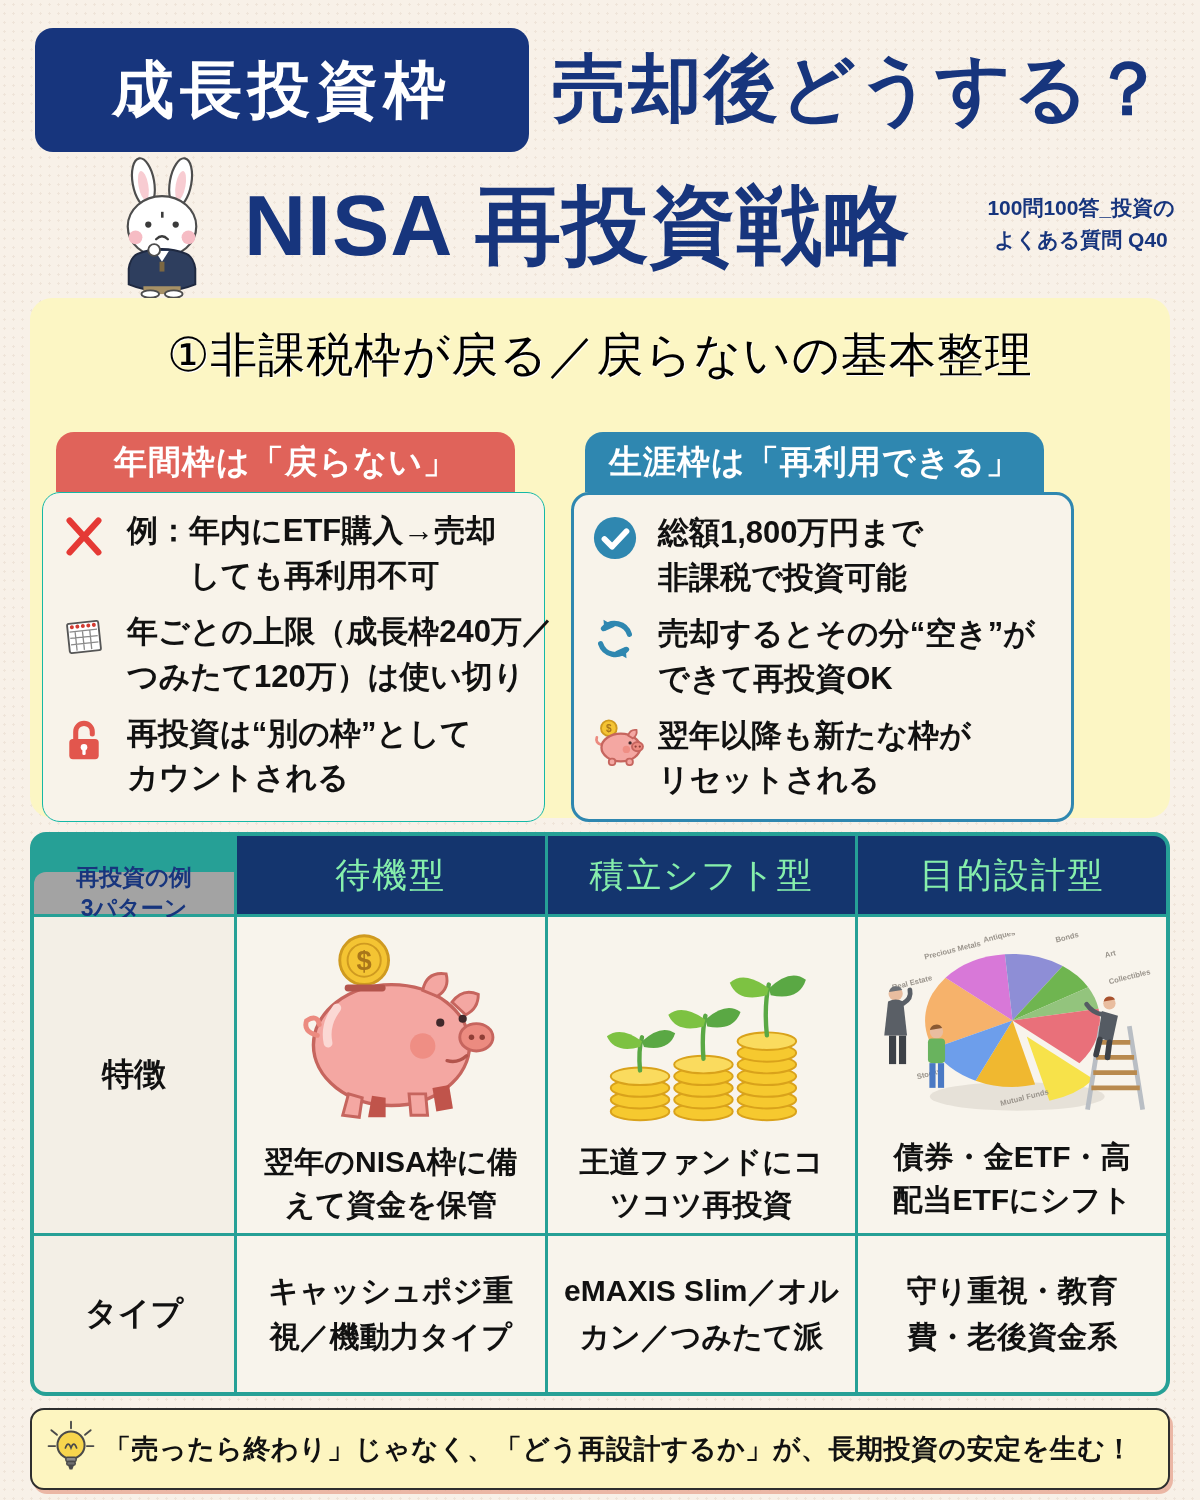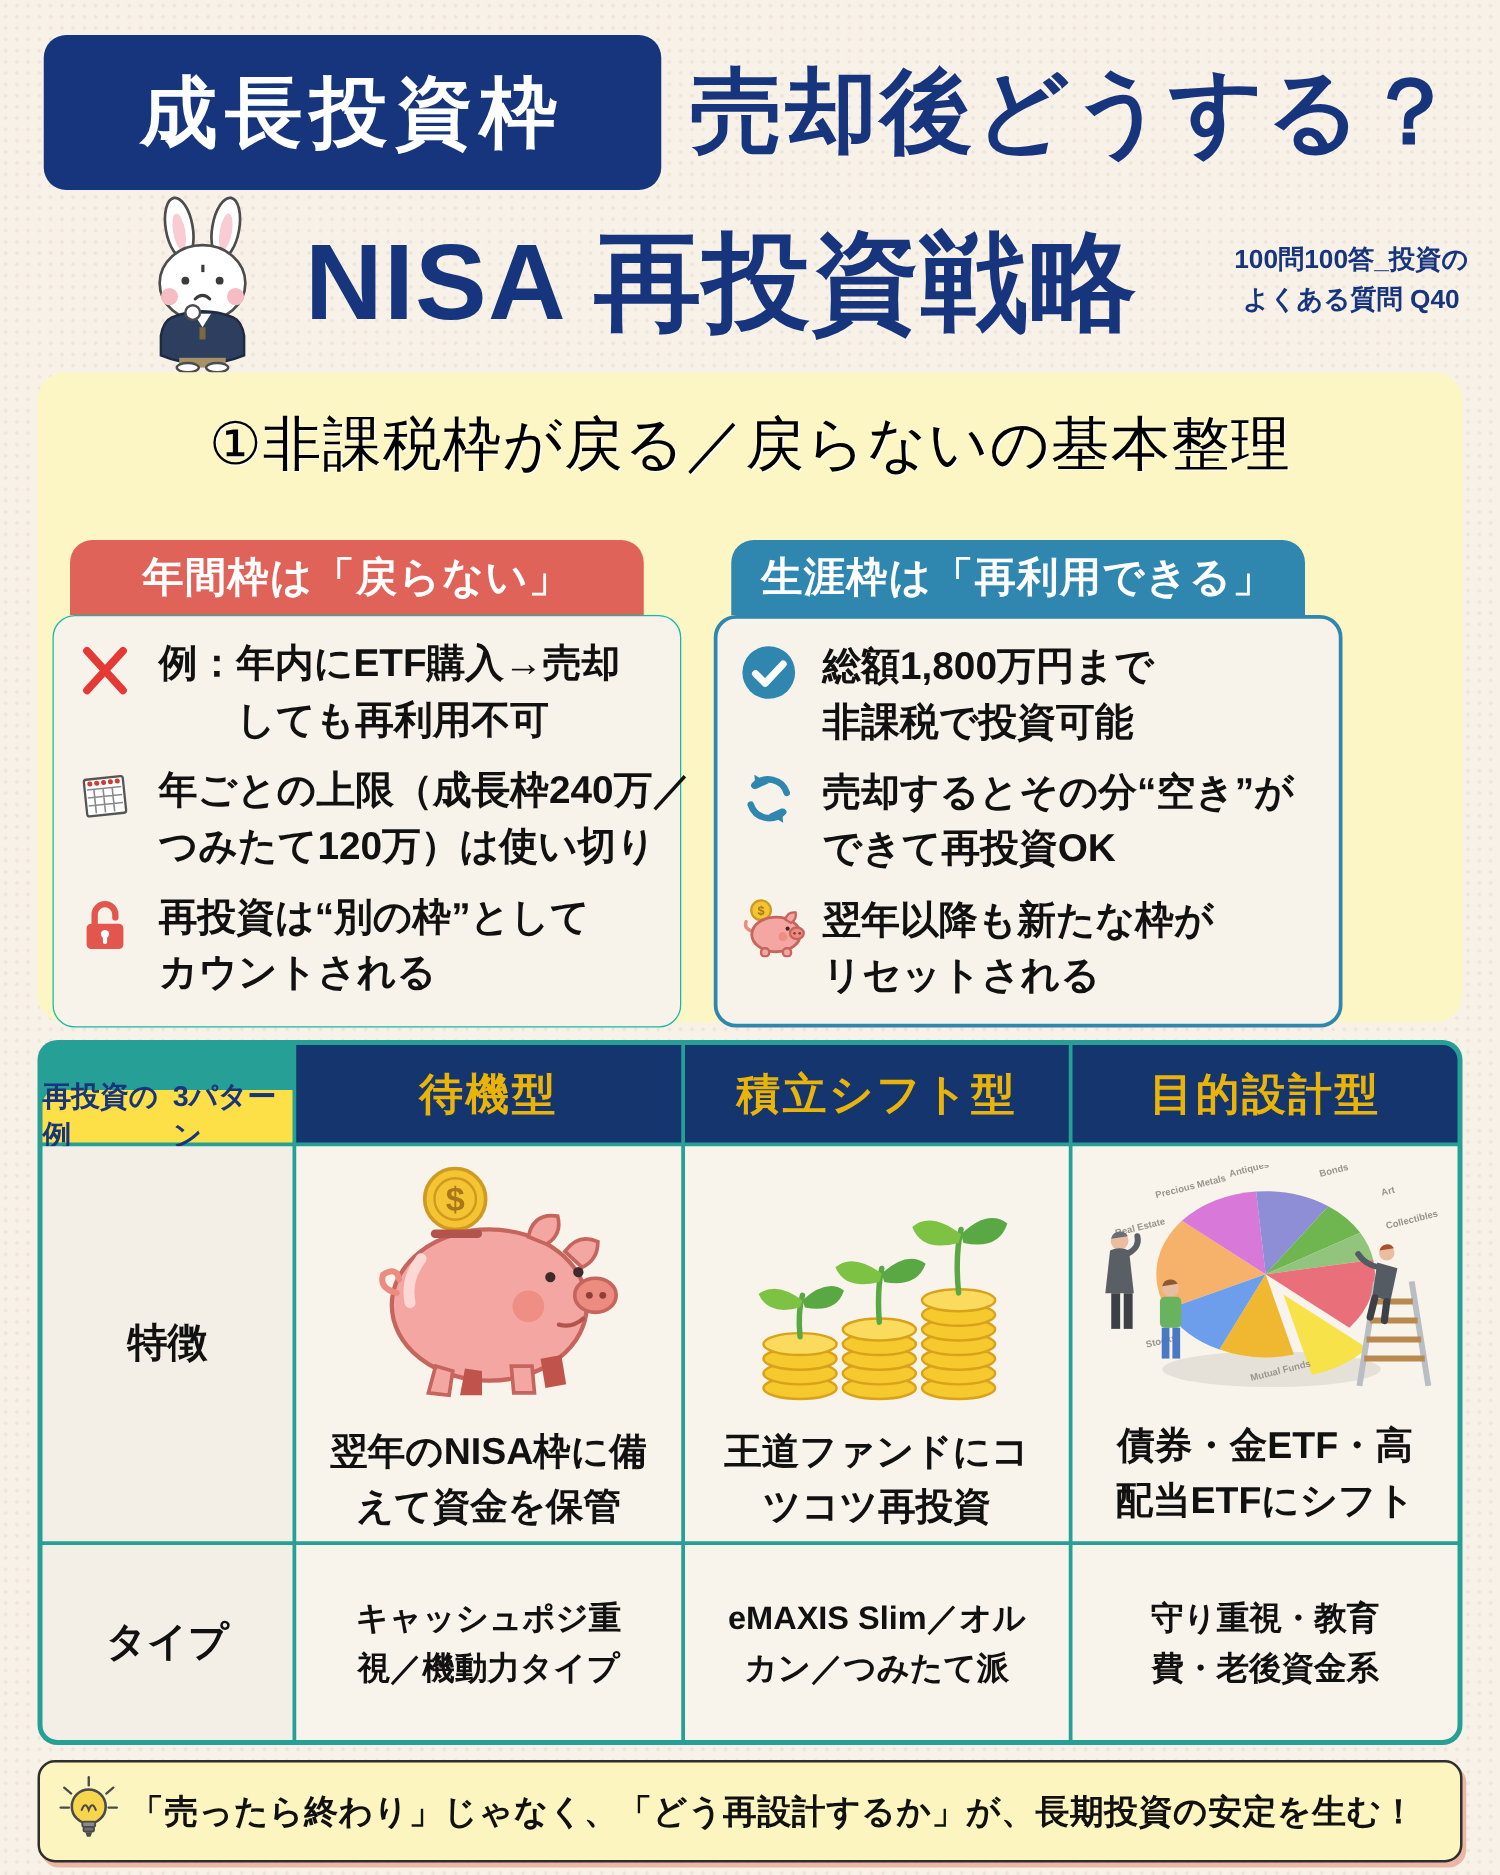--- a/index.html
+++ b/index.html
@@ -58,31 +58,31 @@
   .txt span { display:block; white-space:nowrap; }
   .card.red .item:first-child .l2 { padding-left:62px; }
   
   .ctable {
     position:absolute; left:30px; top:832px; width:1140px;
     background:#26a096; padding:4px; border-radius:16px; overflow:hidden;
     display:grid; grid-template-columns:200px 1fr 1fr 1fr;
     grid-template-rows:78px 316px 156px; gap:3px;
   }
   .ctable > div { display:flex; align-items:center; justify-content:center; }
-  .th { background:#14356e; color:#eab308; font-size:35px; font-weight:700; letter-spacing:2px; }
-  .corner { background:#fde047; color:#17357d; font-size:23px; font-weight:800;
-    flex-direction:row; line-height:1.35; border-top-left-radius:12px;margin-top:36px; }
+  .th { background:#14356e; color:#86efac; font-size:35px; font-weight:400; letter-spacing:2px; }
+  .corner { background:#a3a3a3; color:#17357d; font-size:23px; font-weight:800;
+    flex-direction:column; line-height:1.35; border-top-left-radius:12px;margin-top:36px; }
   .th:nth-child(4) { border-top-right-radius:12px; }
   .rowlabel { background:#f3efe6; font-size:32px; font-weight:800; }
   .rowlabel:nth-child(9) { border-bottom-left-radius:12px; }
   .cell { background:#f8f4ec; flex-direction:column; text-align:center; }
   .cell .caption { font-size:30px; font-weight:800; line-height:1.45; }
   .cell .caption span { display:block; }
   .feature .illus { margin:4px 0 8px 0; }
-  .type-cell { font-size:26px; font-weight:800; line-height:1.55; flex-direction:column; }
+  .type-cell { font-size:30px; font-weight:800; line-height:1.55; flex-direction:column; }
   .type-cell span { display:block; }
   .ctable > div:last-child { border-bottom-right-radius:12px; }
   
   .footer {
     position:absolute; left:30px; top:1408px; width:1140px; height:82px;
     background:#fdf5c0; border:2px solid #2e2e2e; border-radius:14px;
     display:flex; align-items:center; padding:0 10px 0 10px;
     box-shadow:3px 4px 0 rgba(224,135,110,.55);
   }
   .footer .bulb { flex:0 0 62px; }

